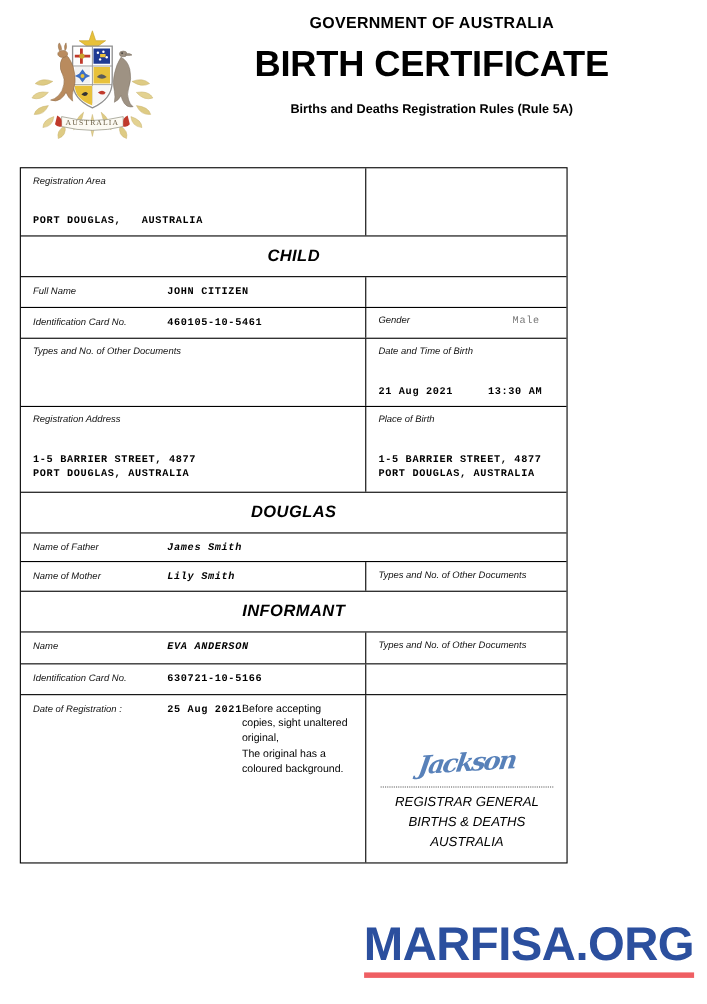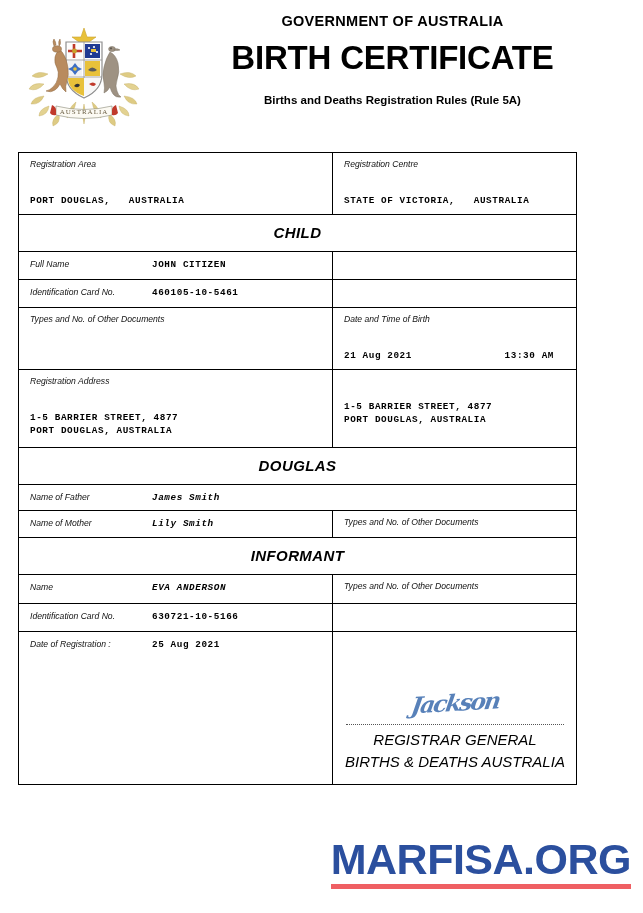--- a/index.html
+++ b/index.html
@@ -64,21 +64,21 @@
     font-weight: bold;
     color: #000;
     margin-top: 16px;
   }
 
   
   .cert {
     position: absolute;
     left: 18px;
     top: 152px;
-    width: 559px;
+    width: 498px;
     border: 1.6px solid #000;
     border-collapse: collapse;
   }
 
   .row {
     display: flex;
     border-bottom: 1.3px solid #000;
   }
   .row:last-child { border-bottom: none; }
 
@@ -192,21 +192,21 @@
     opacity: 0.92;
   }
 
   .dotline {
     border-top: 1.4px dotted #555;
     margin: 6px 2px 4px;
   }
 
   .registrar {
     text-align: center;
-    font-size: 15px;
+    font-size: 12px;
     font-style: italic;
     color: #000;
     line-height: 1.5;
     padding-bottom: 4px;
   }
 
   
   .watermark {
     position: absolute;
     right: 12px;
@@ -331,25 +331,20 @@
   </div>
 
   <div class="cert">
 
     <div class="row h-reg">
       <div class="cell cell-left">
         <div class="lbl">Registration Area</div>
         <div class="spacer-22"></div>
         <div class="val">PORT DOUGLAS,   AUSTRALIA</div>
       </div>
-      <div class="cell cell-right">
-        <div class="lbl">Registration Centre</div>
-        <div class="spacer-22"></div>
-        <div class="val">STATE OF VICTORIA,   AUSTRALIA</div>
-      </div>
     </div>
 
     <div class="row">
       <div class="cell cell-full section-head">CHILD</div>
     </div>
 
     <div class="row h-name">
       <div class="cell cell-left">
         <div class="inline-row">
           <span class="lbl">Full Name</span>
@@ -357,20 +352,26 @@
         </div>
       </div>
       <div class="cell cell-right"></div>
     </div>
 
     <div class="row h-id">
       <div class="cell cell-left">
         <div class="inline-row">
           <span class="lbl">Identification Card No.</span>
           <span class="val">460105-10-5461</span>
+        </div>
+      </div>
+      <div class="cell cell-right">
+        <div class="inline-row">
+          <span class="lbl">Gender</span>
+          <span class="val-light">Male</span>
         </div>
       </div>
     </div>
 
     <div class="row h-docs">
       <div class="cell cell-left">
         <div class="lbl">Types and No. of Other Documents</div>
         <div class="val"></div>
       </div>
       <div class="cell cell-right">
@@ -384,20 +385,21 @@
     </div>
 
     <div class="row h-addr">
       <div class="cell cell-left">
         <div class="lbl">Registration  Address</div>
         <div class="spacer-22"></div>
         <div class="val">1-5 BARRIER STREET, 4877</div>
         <div class="val">PORT DOUGLAS, AUSTRALIA</div>
       </div>
       <div class="cell cell-right">
+        <div class="lbl">Place of Birth</div>
         <div class="spacer-22"></div>
         <div class="val">1-5 BARRIER STREET, 4877</div>
         <div class="val">PORT DOUGLAS, AUSTRALIA</div>
       </div>
     </div>
 
     <div class="row">
       <div class="cell cell-full section-head">DOUGLAS</div>
     </div>
 
@@ -447,20 +449,24 @@
       </div>
       <div class="cell cell-right"></div>
     </div>
 
     <div class="row h-cert">
       <div class="cell cell-left">
         <div class="cert-left-inner">
           <div class="inline-row">
             <span class="lbl">Date of Registration :</span>
             <span class="val">25 Aug 2021</span>
+          </div>
+          <div>
+            <div class="footnote">Before accepting copies, sight unaltered original,</div>
+            <div class="footnote">The original has a coloured background.</div>
           </div>
         </div>
       </div>
       <div class="cell cell-right">
         <div class="cert-right-inner">
           <div class="sig-area">
             <span class="signature">Jackson</span>
           </div>
           <div class="dotline"></div>
           <div class="registrar">

